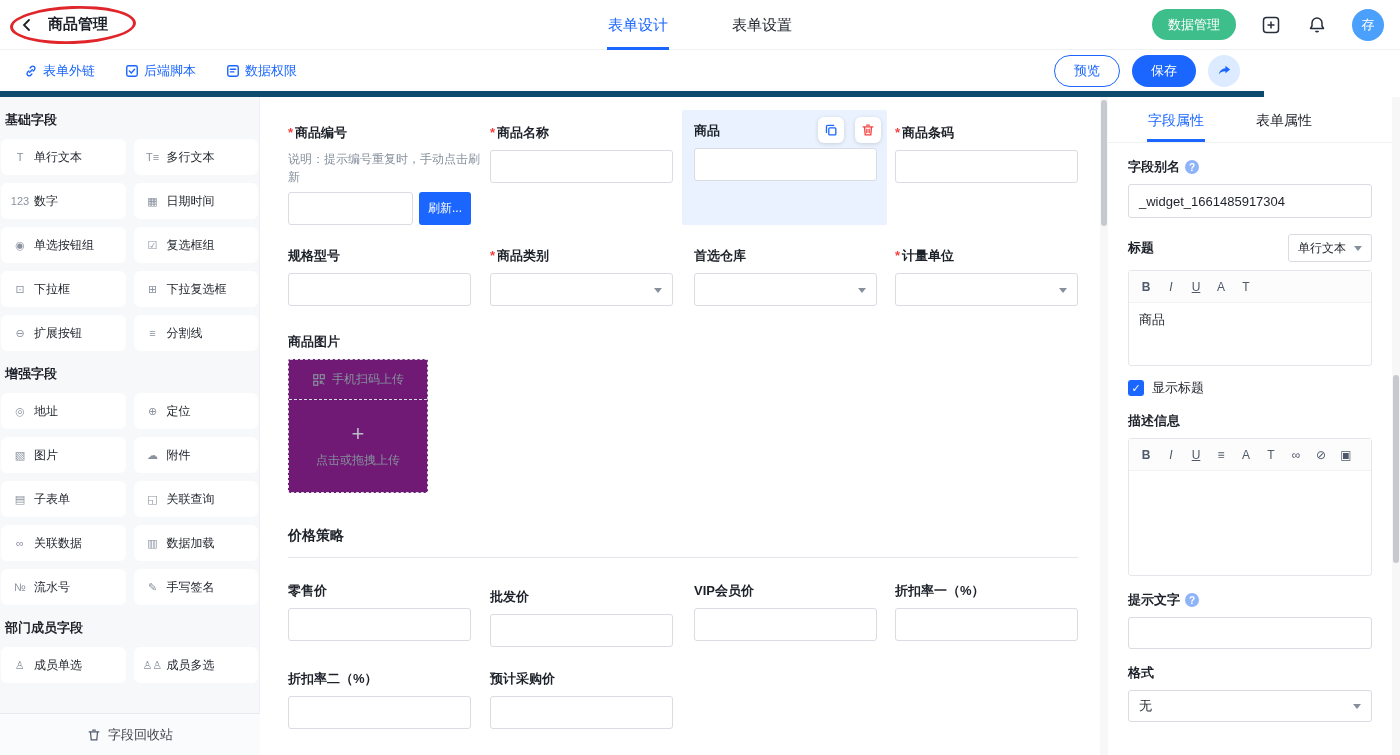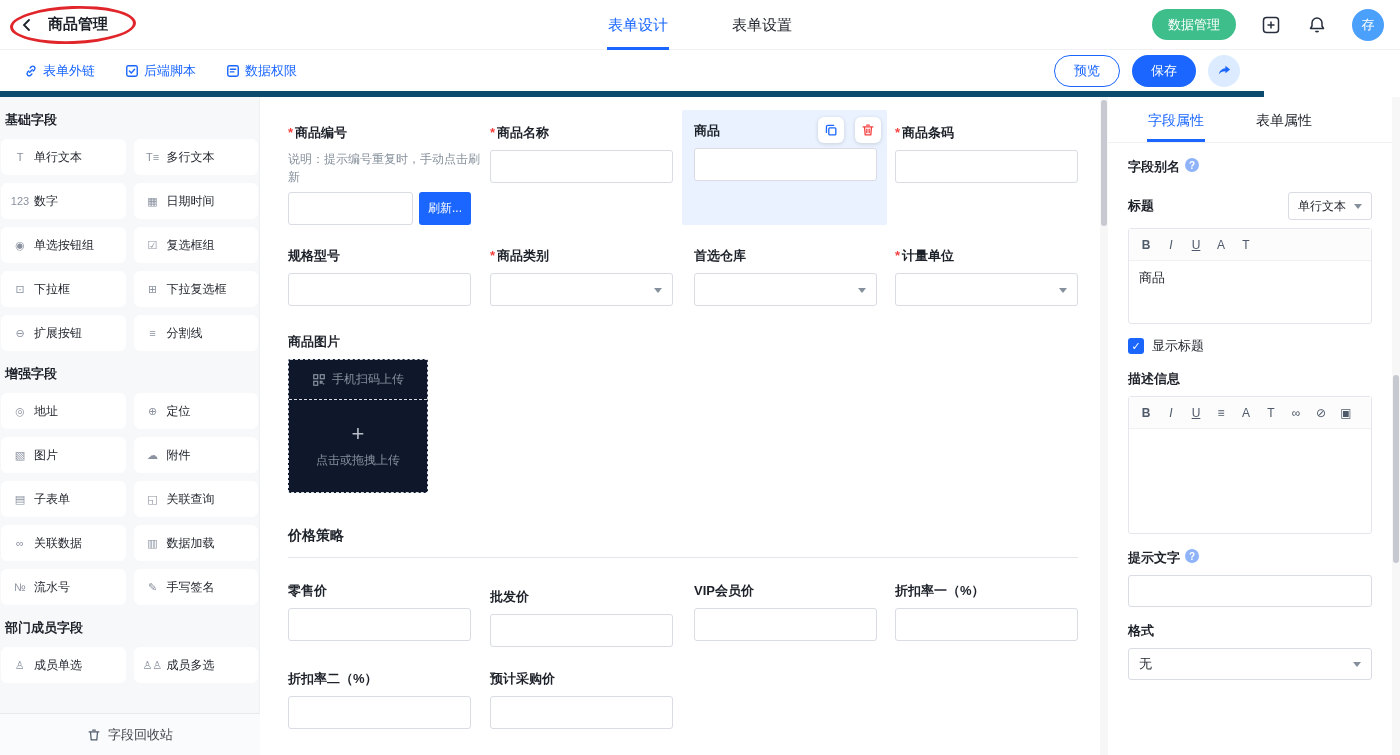--- a/index.html
+++ b/index.html
@@ -72,21 +72,21 @@
   .code-row .finput { width:125px; }
   .refresh-btn { width:52px; height:33px; background:#1a66ff; color:#fff; font-size:12px; border:none;
     border-radius:3px; margin-left:6px; cursor:pointer; font-family:inherit; }
   .sel-block { position:absolute; left:422px; top:13px; width:205px; height:115px; background:#e9f2fe; border-radius:2px; }
   .sel-block .flabel { position:absolute; left:12px; top:12px; margin:0; }
   .sel-block .finput { position:absolute; left:12px; top:38px; width:183px; }
   .sel-actions { position:absolute; top:7px; right:6px; display:flex; gap:11px; }
   .act-btn { width:26px; height:26px; border-radius:6px; background:#fff; border:none;
     display:flex; align-items:center; justify-content:center; box-shadow:0 1px 4px rgba(0,0,0,.14); cursor:pointer; }
   .upload { position:absolute; left:28px; top:262px; width:140px; height:134px;
-    border:1px dashed #d9dce3; border-radius:2px; background:#0f172a; }
+    border:1px dashed #d9dce3; border-radius:2px; background:#701a75; }
   .upload-top { height:40px; display:flex; align-items:center; justify-content:center; gap:6px;
     color:#86909c; font-size:12px; border-bottom:1px dashed #d9dce3; cursor:pointer; }
   .upload-body { height:92px; display:flex; flex-direction:column; align-items:center; justify-content:center;
     gap:8px; color:#86909c; font-size:12px; cursor:pointer; }
   .plus { font-size:22px; color:#b9bec8; line-height:20px; }
   .sec-title { position:absolute; left:28px; top:430px; font-size:14px; font-weight:bold; }
   .sec-line { position:absolute; left:28px; top:460px; width:790px; height:1px; background:#e5e6eb; }
 
   
   .vscroll1 { position:absolute; top:97px; left:1100px; width:8px; bottom:0; background:#f7f7f8; }
@@ -95,21 +95,21 @@
   .vscroll2 .vthumb { position:absolute; top:278px; left:1px; width:6px; height:188px; border-radius:3px; background:#c6c9d0; }
 
   
   .panel { position:absolute; top:97px; left:1108px; width:284px; bottom:0; background:#fff; padding:0 20px; overflow:hidden; }
   .p-tabs { display:flex; gap:52px; height:46px; align-items:stretch; border-bottom:1px solid #f0f1f3;
     margin:0 -20px; padding-left:40px; }
   .p-tab { font-size:14px; color:#1d2129; position:relative; line-height:46px; cursor:pointer; }
   .p-tab.active { color:#1a66ff; }
   .p-tab.active::after { content:""; position:absolute; left:50%; transform:translateX(-50%);
     bottom:0; width:58px; height:3px; background:#1a66ff; }
-  .p-label { font-size:13px; font-weight:bold; margin:15px 0 8px; display:flex; gap:5px; }
+  .p-label { font-size:13px; font-weight:bold; margin:15px 0 8px; display:flex; align-items:center; gap:5px; }
   .help { width:14px; height:14px; border-radius:50%; background:#8fb3f9; color:#fff; font-size:10px;
     display:inline-flex; align-items:center; justify-content:center; cursor:pointer; }
   .p-input { height:34px; border:1px solid #d9dce3; border-radius:3px; display:flex; align-items:center;
     padding:0 10px; font-size:13px; color:#1d2129; background:#fff; }
   .title-row { display:flex; justify-content:space-between; align-items:center; margin-top:16px; }
   .title-row .p-label { margin:0; }
   .mini-select { height:28px; border:1px solid #d9dce3; border-radius:3px; display:flex; align-items:center;
     padding:0 9px; font-size:12px; gap:8px; color:#1d2129; cursor:pointer; }
   .mini-select .chev-css, .format-select .chev-css { position:static; }
   .editor { border:1px solid #e5e6eb; border-radius:3px; margin-top:8px; }
@@ -458,20 +458,21 @@
 <div class="panel">
   <div class="p-tabs">
     <div class="p-tab active">字段属性</div>
     <div class="p-tab">表单属性</div>
   </div>
 
   <div class="p-label">
     <span>字段别名</span>
     <span class="help">?</span>
   </div>
+  <div class="p-input">_widget_1661485917304</div>
 
   <div class="title-row">
     <div class="p-label">标题</div>
     <div class="mini-select">
       <span>单行文本</span>
       <span class="chev-css"></span>
     </div>
   </div>
 
   <div class="editor">

